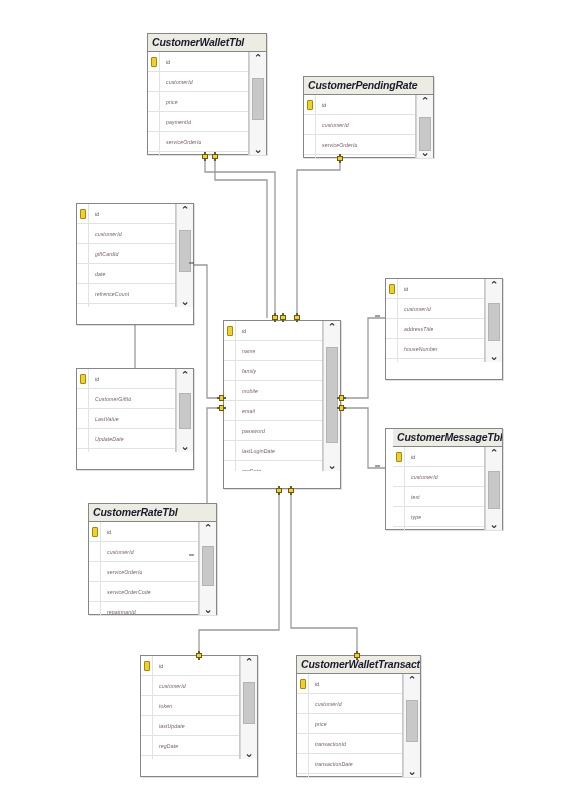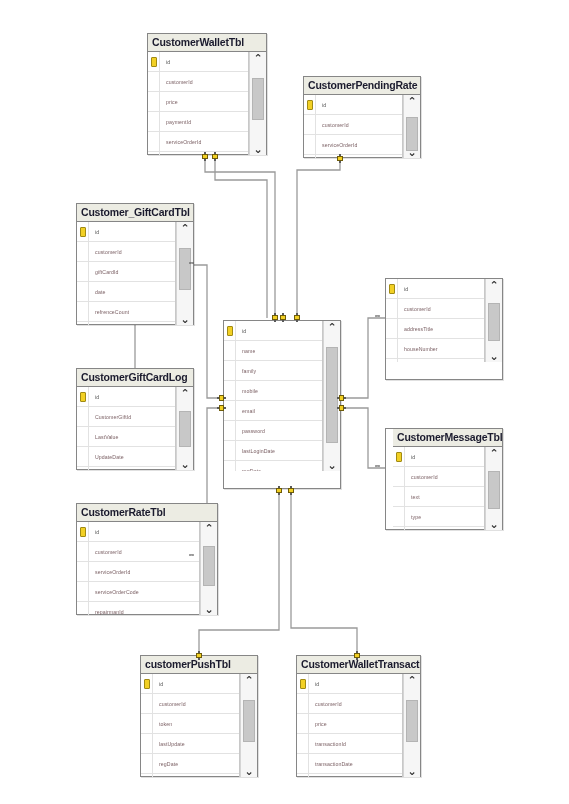--- a/index.html
+++ b/index.html
@@ -2,21 +2,21 @@
 <html><head>
 <meta charset="utf-8">
 <style>
   html,body{margin:0;padding:0;background:#ffffff;}
   body{width:569px;height:804px;position:relative;overflow:hidden;
        font-family:"Liberation Sans","DejaVu Sans",sans-serif;}
   #canvas{position:absolute;inset:0;width:569px;height:804px;}
   svg.links{position:absolute;left:0;top:0;width:569px;height:804px;pointer-events:none;}
 
   .table{position:absolute;background:#ffffff;border:1px solid #868686;
-         box-shadow:1px 1px 0 rgba(0,0,0,.12);box-sizing:border-box;}
+         box-shadow:1px 1px 0 rgba(0,0,0,.12);box-sizing:border-box;font-style:italic;}
   .table .tbar{height:17px;background:#ECECE3;border-bottom:1px solid #868686;
         display:flex;align-items:center;padding:0 4px;overflow:hidden;}
   .table .tbar span{font-size:10.5px;font-weight:bold;color:#1b1b2e;
         letter-spacing:-.2px;white-space:nowrap;line-height:11px;}
   .table .body{display:flex;height:calc(100% - 17px);}
   .table .rows{flex:1;min-width:0;border-right:1px solid #c8c8c8;overflow:hidden;}
   .row{height:20px;display:flex;align-items:center;border-bottom:1px solid #e2e2e2;
        box-sizing:border-box;}
   .keycell{width:12px;min-width:12px;display:flex;align-items:center;justify-content:center;
        border-right:1px solid #e2e2e2;height:100%;box-sizing:border-box;}
@@ -89,21 +89,21 @@
               <div class="keycell"></div>
             </div>
           </div>
           <div class="sb">
             <div class="chev">⌃</div>
             <div class="thumb" style="top: 26px; height: 42px;"></div>
             <div class="chev">⌄</div>
           </div>
         </div>
       </div>
-      <div class="table" style="left: 303px; top: 76px; width: 118px; height: 82px;">
+      <div class="table" style="left: 303px; top: 76px; width: 131px; height: 82px;">
         <div class="tbar">
           <span>CustomerPendingRate</span>
         </div>
         <div class="body">
           <div class="rows">
             <div class="row pkrow">
               <div class="keycell">
                 <div class="keyico"></div>
               </div>
               <div class="fname">id</div>
@@ -121,23 +121,20 @@
             </div>
           </div>
           <div class="sb">
             <div class="chev">⌃</div>
             <div class="thumb" style="top: 22px; height: 34px;"></div>
             <div class="chev">⌄</div>
           </div>
         </div>
       </div>
       <div class="table" style="left: 76px; top: 203px; width: 118px; height: 122px;">
-        <div class="tbar">
-          <span>Customer_GiftCardTbl</span>
-        </div>
         <div class="body">
           <div class="rows">
             <div class="row pkrow">
               <div class="keycell">
                 <div class="keyico"></div>
               </div>
               <div class="fname">id</div>
             </div>
             <div class="row">
               <div class="keycell"></div>
@@ -160,23 +157,20 @@
             </div>
           </div>
           <div class="sb">
             <div class="chev">⌃</div>
             <div class="thumb" style="top: 26px; height: 42px;"></div>
             <div class="chev">⌄</div>
           </div>
         </div>
       </div>
       <div class="table" style="left: 76px; top: 368px; width: 118px; height: 102px;">
-        <div class="tbar">
-          <span>CustomerGiftCardLog</span>
-        </div>
         <div class="body">
           <div class="rows">
             <div class="row pkrow">
               <div class="keycell">
                 <div class="keyico"></div>
               </div>
               <div class="fname">id</div>
             </div>
             <div class="row">
               <div class="keycell"></div>
@@ -194,21 +188,21 @@
               <div class="keycell"></div>
             </div>
           </div>
           <div class="sb">
             <div class="chev">⌃</div>
             <div class="thumb" style="top: 24px; height: 36px;"></div>
             <div class="chev">⌄</div>
           </div>
         </div>
       </div>
-      <div class="table" style="left: 76px; top: 503px; width: 142px; height: 112px;">
+      <div class="table" style="left: 88px; top: 503px; width: 129px; height: 112px;">
         <div class="tbar">
           <span>CustomerRateTbl</span>
         </div>
         <div class="body">
           <div class="rows">
             <div class="row pkrow">
               <div class="keycell">
                 <div class="keyico"></div>
               </div>
               <div class="fname">id</div>
@@ -343,23 +337,20 @@
             </div>
           </div>
           <div class="sb">
             <div class="chev">⌃</div>
             <div class="thumb" style="top: 24px; height: 38px;"></div>
             <div class="chev">⌄</div>
           </div>
         </div>
       </div>
       <div class="table" style="left: 140px; top: 655px; width: 118px; height: 122px;">
-        <div class="tbar">
-          <span>customerPushTbl</span>
-        </div>
         <div class="body">
           <div class="rows">
             <div class="row pkrow">
               <div class="keycell">
                 <div class="keyico"></div>
               </div>
               <div class="fname">id</div>
             </div>
             <div class="row">
               <div class="keycell"></div>

